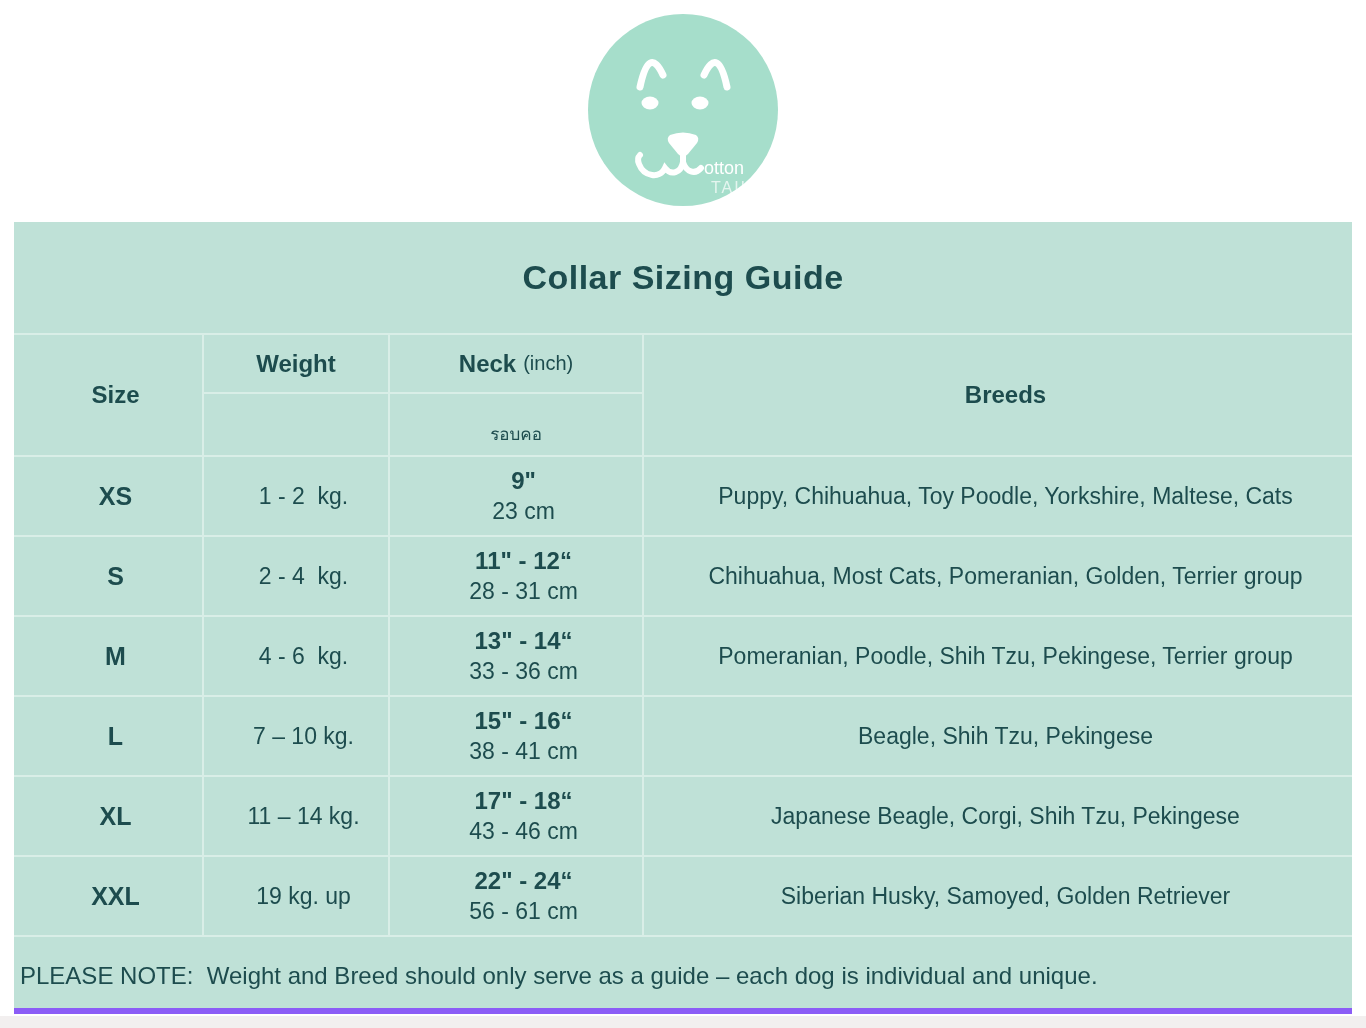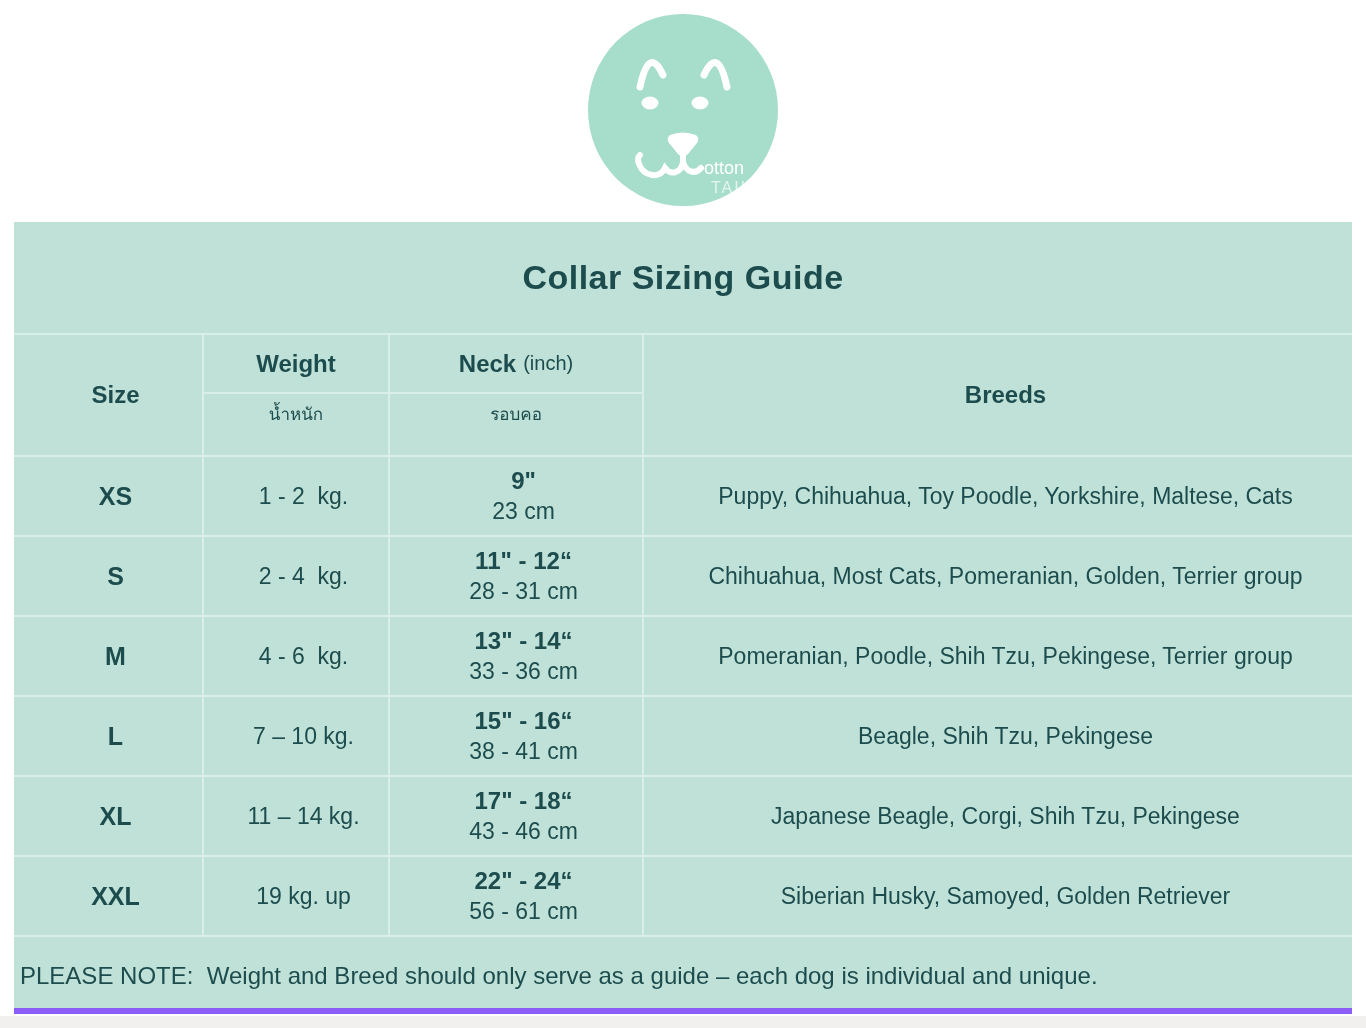--- a/index.html
+++ b/index.html
@@ -31,21 +31,21 @@
     grid-template-columns:188px 186px 254px auto;
   }
   .cell{
     display:flex;align-items:center;justify-content:center;
     border-top:2px solid var(--line);
     white-space:pre;
     text-align:center;
     padding-left:15px;
   }
   .bl{border-left:2px solid var(--line);}
-  .hcell{height:122px;font-size:24px;font-weight:bold;}
+  .hcell{height:122px;font-size:24px;font-weight:bold;gap:20px;}
   .hsplit{flex-direction:column;justify-content:flex-start;padding:0;}
   .hdr-en{
     width:100%;height:59px;display:flex;align-items:center;justify-content:center;
     border-bottom:2px solid var(--line);
   }
   .hdr-th{
     width:100%;height:38px;display:flex;align-items:center;justify-content:center;
     font-size:17px;font-weight:normal;
   }
   .neck-unit{font-size:20px;font-weight:normal;margin-left:7px;}
@@ -89,21 +89,20 @@
 
 <div class="panel">
 
   <div class="title-band">Collar Sizing Guide</div>
 
   <div class="grid">
 
     <div class="cell hcell">Size</div>
     <div class="cell hcell hsplit bl">
       <div class="hdr-en">Weight</div>
-      <div class="hdr-th">น้ำหนัก</div>
     </div>
     <div class="cell hcell hsplit bl">
       <div class="hdr-en">
         <span>Neck</span>
         <span class="neck-unit">(inch)</span>
       </div>
       <div class="hdr-th">รอบคอ</div>
     </div>
     <div class="cell hcell bl">Breeds</div>
 

